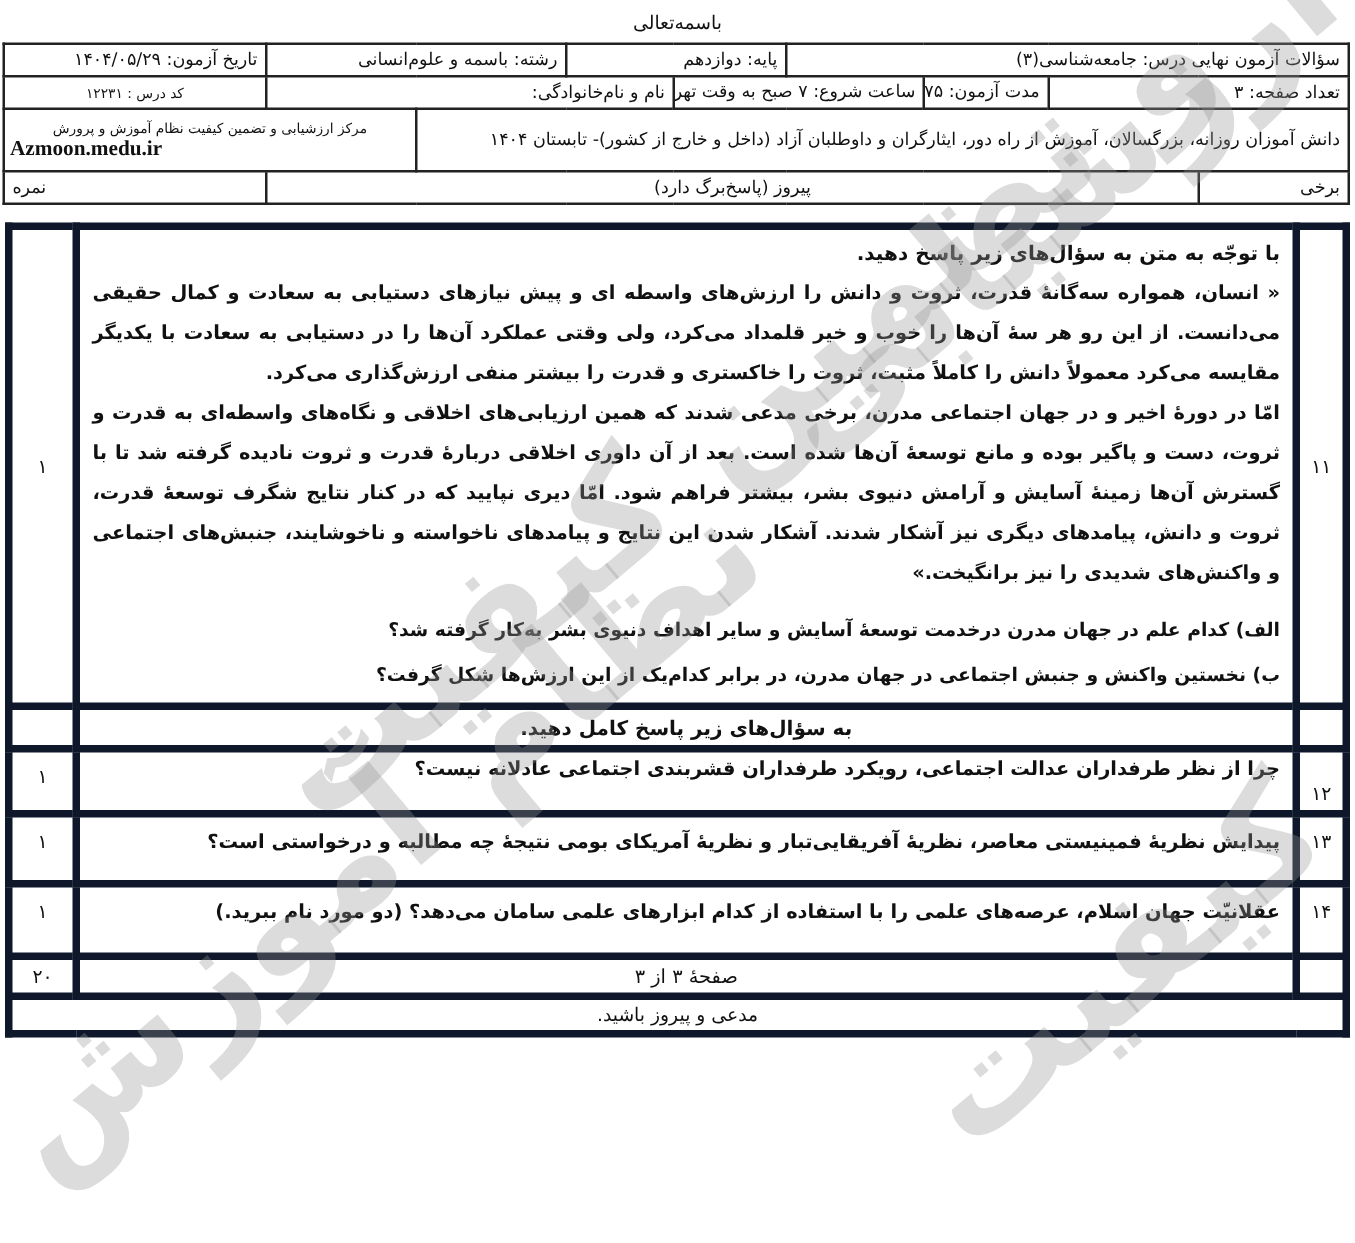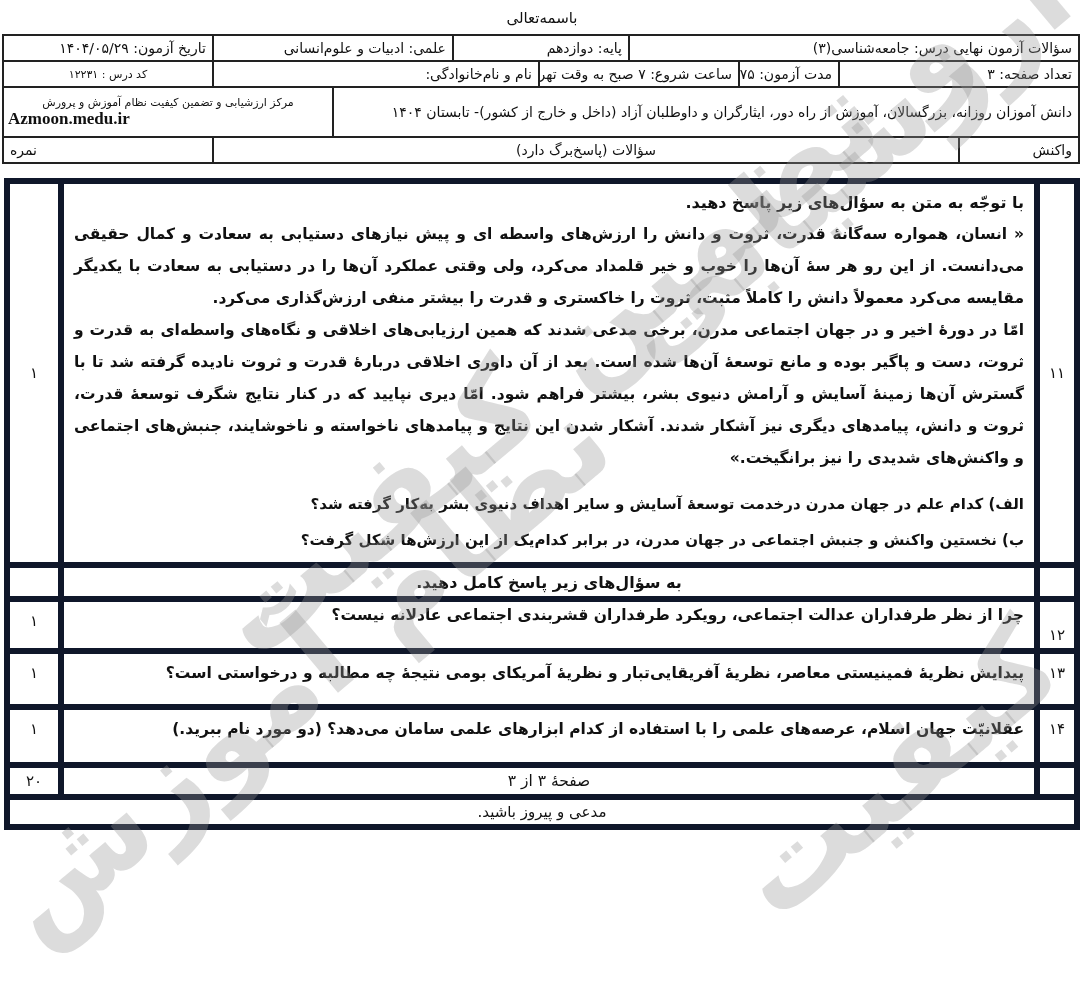--- a/index.html
+++ b/index.html
@@ -70,40 +70,40 @@
       <col style="width:90px">
         <col style="width:86px">
         <col style="width:120px">
         <col style="width:120px">
         <col style="width:210px">
     </colgroup>
     <tbody>
         <tr>
       <td colspan="4">سؤالات آزمون نهایی درس: جامعه‌شناسی(۳)</td>
       <td colspan="2">پایه: دوازدهم</td>
-      <td colspan="2">علمی: ادبیات و علوم‌انسانی</td>
+      <td colspan="2">رشته: باسمه و علوم‌انسانی</td>
       <td>تاریخ آزمون: ۱۴۰۴/۰۵/۲۹</td>
     </tr>
     <tr>
       <td colspan="2">تعداد صفحه: ۳</td>
       <td colspan="1">مدت آزمون: ۷۵ دقیقه</td>
       <td colspan="2">ساعت شروع: ۷ صبح به وقت تهران</td>
       <td colspan="3"><span>نام و نام‌خانوادگی:</span></td>
       <td class="small" style="text-align:center">کد درس : ۱۲۲۳۱</td>
     </tr>
     <tr style="height:50px">
       <td colspan="7">دانش آموزان روزانه، بزرگسالان، آموزش از راه دور، ایثارگران و داوطلبان آزاد (داخل و خارج از کشور)- تابستان ۱۴۰۴</td>
       <td colspan="2" style="padding:4px 4px;">
         <div class="small" style="text-align:center">مرکز ارزشیابی و تضمین کیفیت نظام آموزش و پرورش</div>
         <div class="site">Azmoon.medu.ir</div>
       </td>
     </tr>
     <tr>
-      <td style="text-align:right">واکنش</td>
-      <td colspan="7" class="center">سؤالات (پاسخ‌برگ دارد)</td>
+      <td style="text-align:right">برخی</td>
+      <td colspan="7" class="center">پیروز (پاسخ‌برگ دارد)</td>
       <td style="text-align:left">نمره</td>
     </tr>
   </tbody>
     </table>
 
   <div style="height:14px"></div>
 
   <table class="main">
     <tbody>
         <tr>

